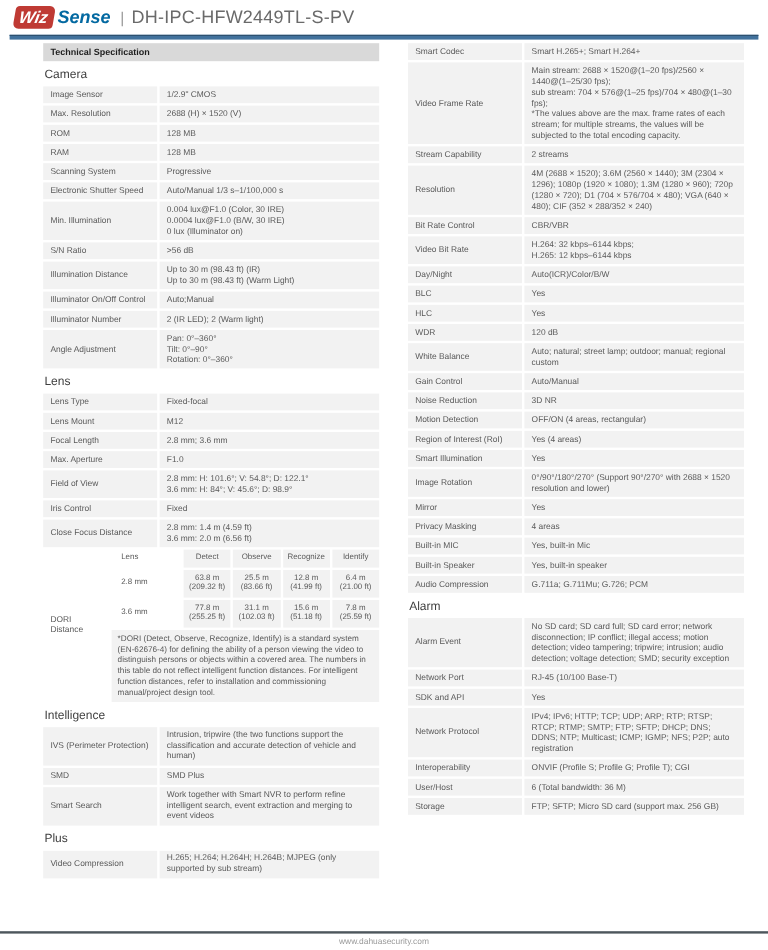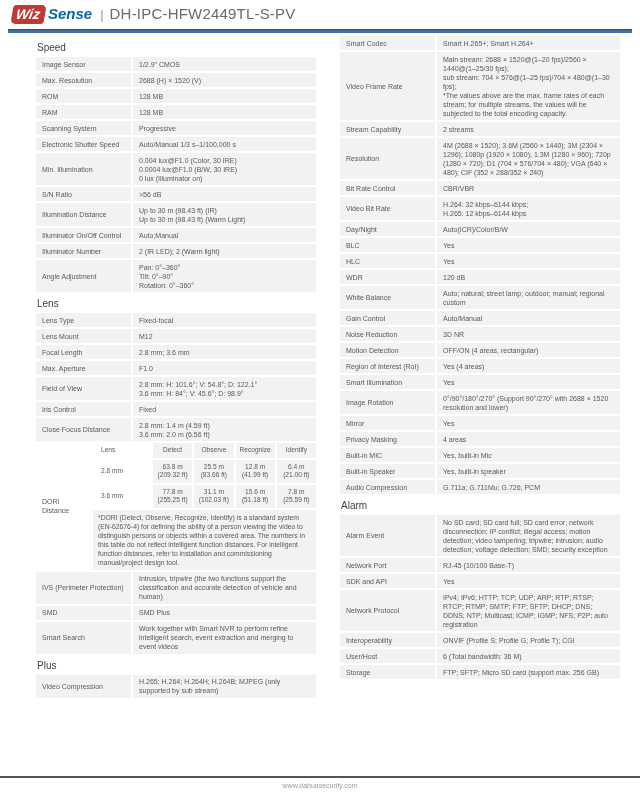--- a/index.html
+++ b/index.html
@@ -51,21 +51,22 @@
 <div class="page-header">
   <span class="logo-wiz">Wiz</span>
   <span class="logo-sense">Sense</span>
   <span class="logo-sep">|</span>
   <span class="model-name">DH-IPC-HFW2449TL-S-PV</span>
 </div>
 <div class="blue-rule"></div>
 
 <div class="columns">
   <div class="col" id="col0">
-  <div class="section-title">Speed</div>
+    <div class="tech-bar">Technical Specification</div>
+  <div class="section-title">Camera</div>
       <div class="row">
         <div class="cell label">Image Sensor</div>
         <div class="cell value">1/2.9" CMOS</div>
       </div>
       <div class="row">
         <div class="cell label">Max. Resolution</div>
         <div class="cell value">2688 (H) × 1520 (V)</div>
       </div>
       <div class="row">
         <div class="cell label">ROM</div>
@@ -168,20 +169,21 @@
             <div class="dori-cell">31.1 m
 (102.03 ft)</div>
             <div class="dori-cell">15.6 m
 (51.18 ft)</div>
             <div class="dori-cell">7.8 m
 (25.59 ft)</div>
           </div>
           <div class="dori-note">*DORI (Detect, Observe, Recognize, Identify) is a standard system (EN-62676-4) for defining the ability of a person viewing the video to distinguish persons or objects within a covered area. The numbers in this table do not reflect intelligent function distances. For intelligent function distances, refer to installation and commissioning manual/project design tool.</div>
         </div>
       </div>
+      <div class="section-title">Intelligence</div>
       <div class="row">
         <div class="cell label">IVS (Perimeter Protection)</div>
         <div class="cell value">Intrusion, tripwire (the two functions support the classification and accurate detection of vehicle and human)</div>
       </div>
       <div class="row">
         <div class="cell label">SMD</div>
         <div class="cell value">SMD Plus</div>
       </div>
       <div class="row">
         <div class="cell label">Smart Search</div>

